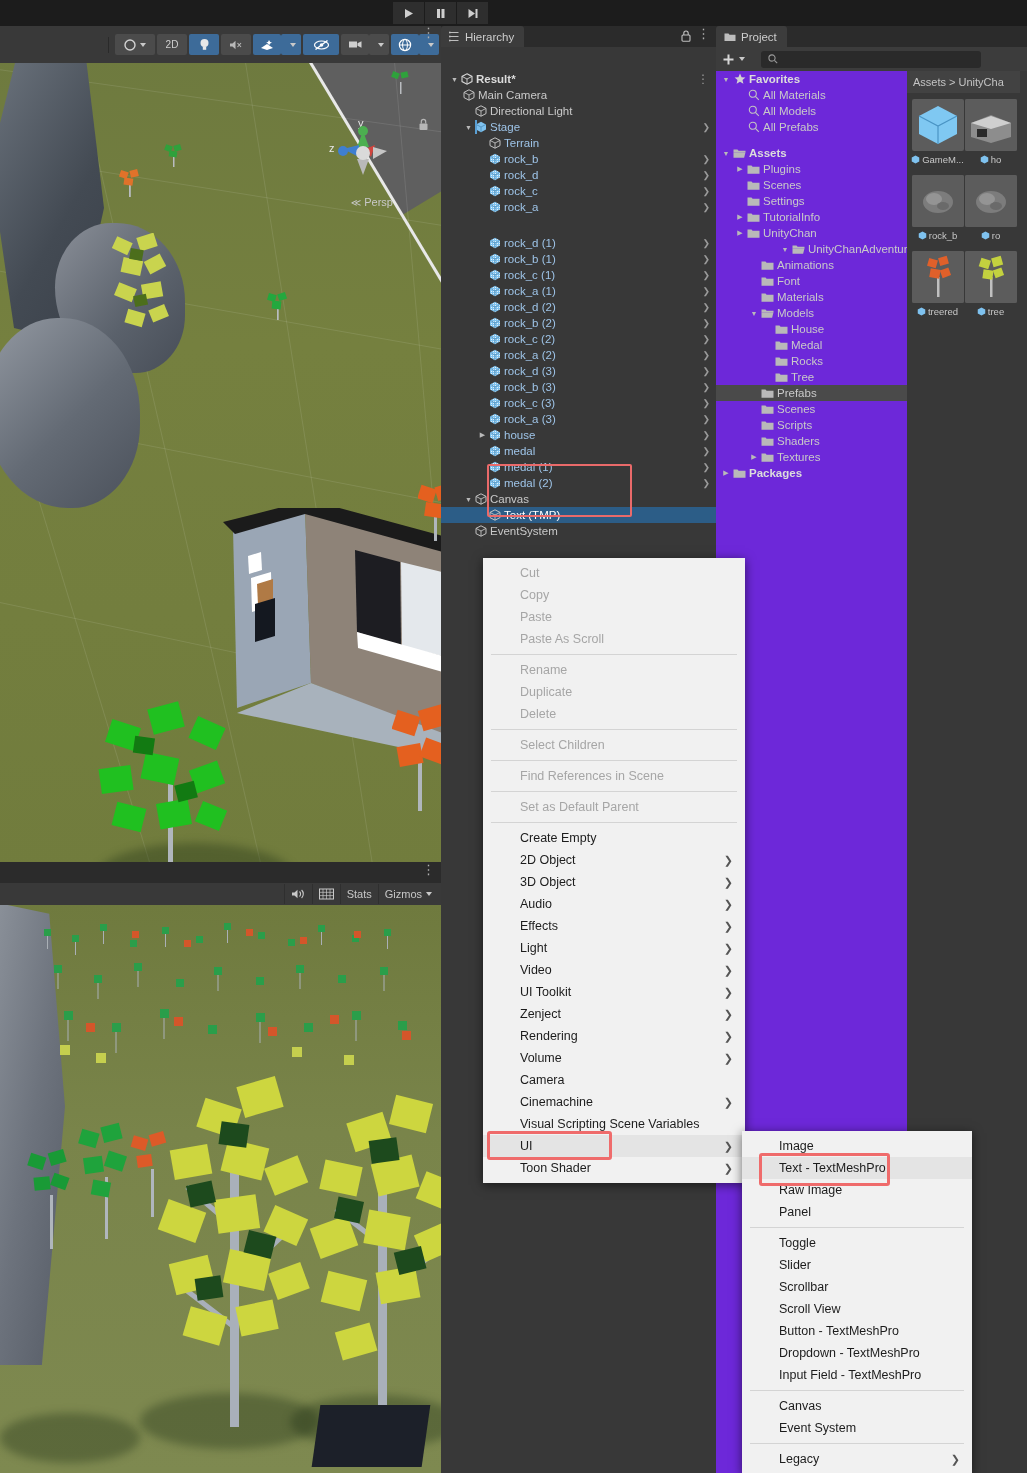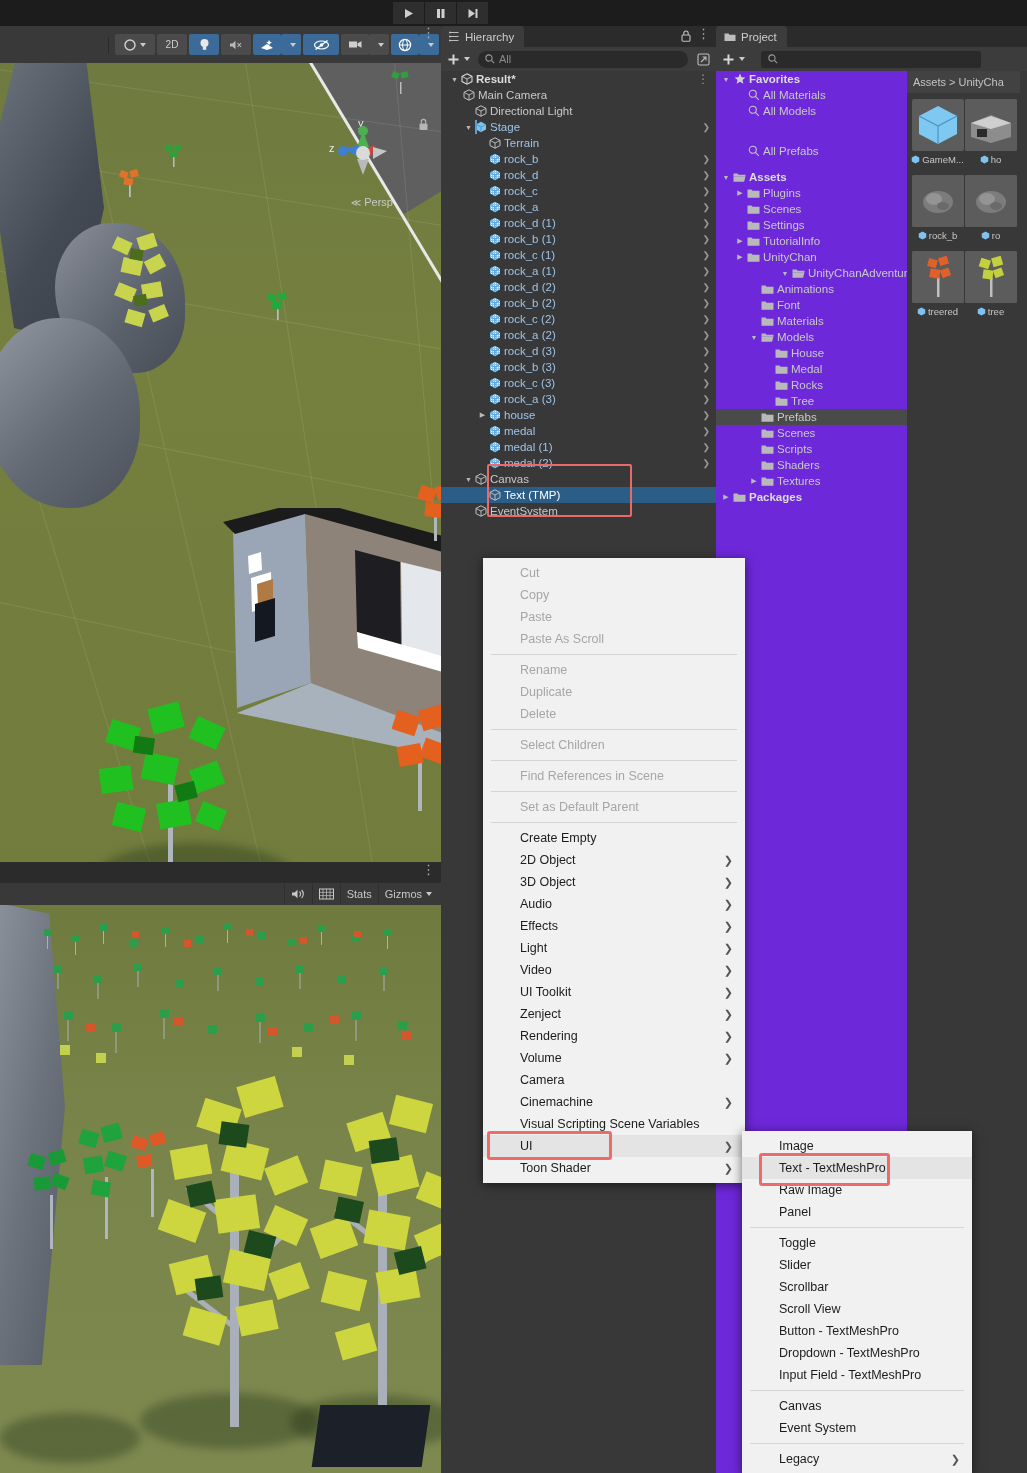--- a/index.html
+++ b/index.html
@@ -567,41 +567,20 @@
       </div>
       <div class="tab-lock">
         <svg width="10" height="12" viewBox="0 0 10 12">
             <rect x="1" y="5" width="8" height="6.2" rx="1" fill="none" stroke="#c0c0c0" stroke-width="1.1"></rect>
             <path d="M2.8 5 V3.2 a2.2 2.2 0 0 1 4.4 0 V5" fill="none" stroke="#c0c0c0" stroke-width="1.1"></path>
           </svg>
       </div>
       <div class="tab-dots">⋮</div>
     </div>
 
-    <div class="hsearchrow">
-      <div class="plusbtn">
-        <svg width="13" height="13" viewBox="0 0 13 13">
-            <path d="M6.5 1.5 V11.5 M1.5 6.5 H11.5" stroke="#d6d6d6" stroke-width="2"></path>
-          </svg>
-        <span class="caret"></span>
-      </div>
-      <div class="searchbox">
-        <svg width="10" height="10" viewBox="0 0 10 10">
-            <circle cx="4" cy="4" r="3.1" fill="none" stroke="#9a9a9a" stroke-width="1.1"></circle>
-            <path d="M6.4 6.4 L9.2 9.2" stroke="#9a9a9a" stroke-width="1.1"></path>
-          </svg>
-        <span class="ph">All</span>
-      </div>
-      <div class="iconbtn">
-        <svg width="13" height="13" viewBox="0 0 13 13">
-            <rect x="1" y="1" width="11" height="11" rx="1.5" fill="none" stroke="#bdbdbd" stroke-width="1.1"></rect>
-            <path d="M4 9 L9 4 M5.6 4 H9 V7.4" stroke="#bdbdbd" stroke-width="1.1" fill="none"></path>
-          </svg>
-      </div>
-    </div>
 
     <div class="htree" id="hier-tree">
         <div class="row bold" style="padding-left: 8px; align-items: center;">
           <span class="arrow">▼</span>
           <span class="ico">
             <svg width="12" height="12" viewBox="0 0 12 12">
               <path d="M6 0.8 L11 3.4 V8.6 L6 11.2 L1 8.6 V3.4 Z" fill="none" stroke="#d6d6d6" stroke-width="1.1"></path>
               <path d="M1 3.4 L6 6 L11 3.4 M6 6 V11.2" stroke="#d6d6d6" stroke-width="0.9" fill="none"></path>
             </svg>
           </span>
@@ -711,21 +690,21 @@
                   <rect width="1" height="1" fill="#dff1fb"></rect>
                 </pattern>
               </defs>
               <path d="M6 0.8 L11 3.4 V8.6 L6 11.2 L1 8.6 V3.4 Z" fill="url(#hx)"></path>
               <path d="M1 3.4 L6 6 L11 3.4 M6 6 V11.2" stroke="#4a8ab8" stroke-width="0.8" fill="none"></path>
             </svg>
           </span>
           <span class="lbl">rock_a</span>
           <span class="chev">❯</span>
         </div>
-        <div class="row blue" style="padding-left: 36px;">
+        <div class="row blue" style="padding-left: 36px; margin-top: 20px;">
           <span class="arrow"></span>
           <span class="ico">
             <svg width="12" height="12" viewBox="0 0 12 12">
               <defs>
                 <pattern id="hx" width="2" height="2" patternUnits="userSpaceOnUse">
                   <rect width="2" height="2" fill="#7fc2ef"></rect>
                   <rect width="1" height="1" fill="#dff1fb"></rect>
                 </pattern>
               </defs>
               <path d="M6 0.8 L11 3.4 V8.6 L6 11.2 L1 8.6 V3.4 Z" fill="url(#hx)"></path>
@@ -1075,21 +1054,21 @@
           <div class="projrow" style="padding-left: 18px;">
             <span class="arrow"></span>
             <span class="ico">
               <svg width="12" height="12" viewBox="0 0 12 12">
                 <circle cx="4.8" cy="4.8" r="3.5" fill="none" stroke="#c3c3c3" stroke-width="1.1"></circle>
                 <path d="M7.4 7.4 L10.8 10.8" stroke="#c3c3c3" stroke-width="1.1"></path>
               </svg>
             </span>
             <span class="lbl">All Models</span>
           </div>
-          <div class="projrow" style="padding-left: 18px; margin-top: 24px;">
+          <div class="projrow" style="padding-left: 18px;">
             <span class="arrow"></span>
             <span class="ico">
               <svg width="12" height="12" viewBox="0 0 12 12">
                 <circle cx="4.8" cy="4.8" r="3.5" fill="none" stroke="#c3c3c3" stroke-width="1.1"></circle>
                 <path d="M7.4 7.4 L10.8 10.8" stroke="#c3c3c3" stroke-width="1.1"></path>
               </svg>
             </span>
             <span class="lbl">All Prefabs</span>
           </div>
           <div class="projrow" style="padding-left: 4px; height: 10px;"></div>

